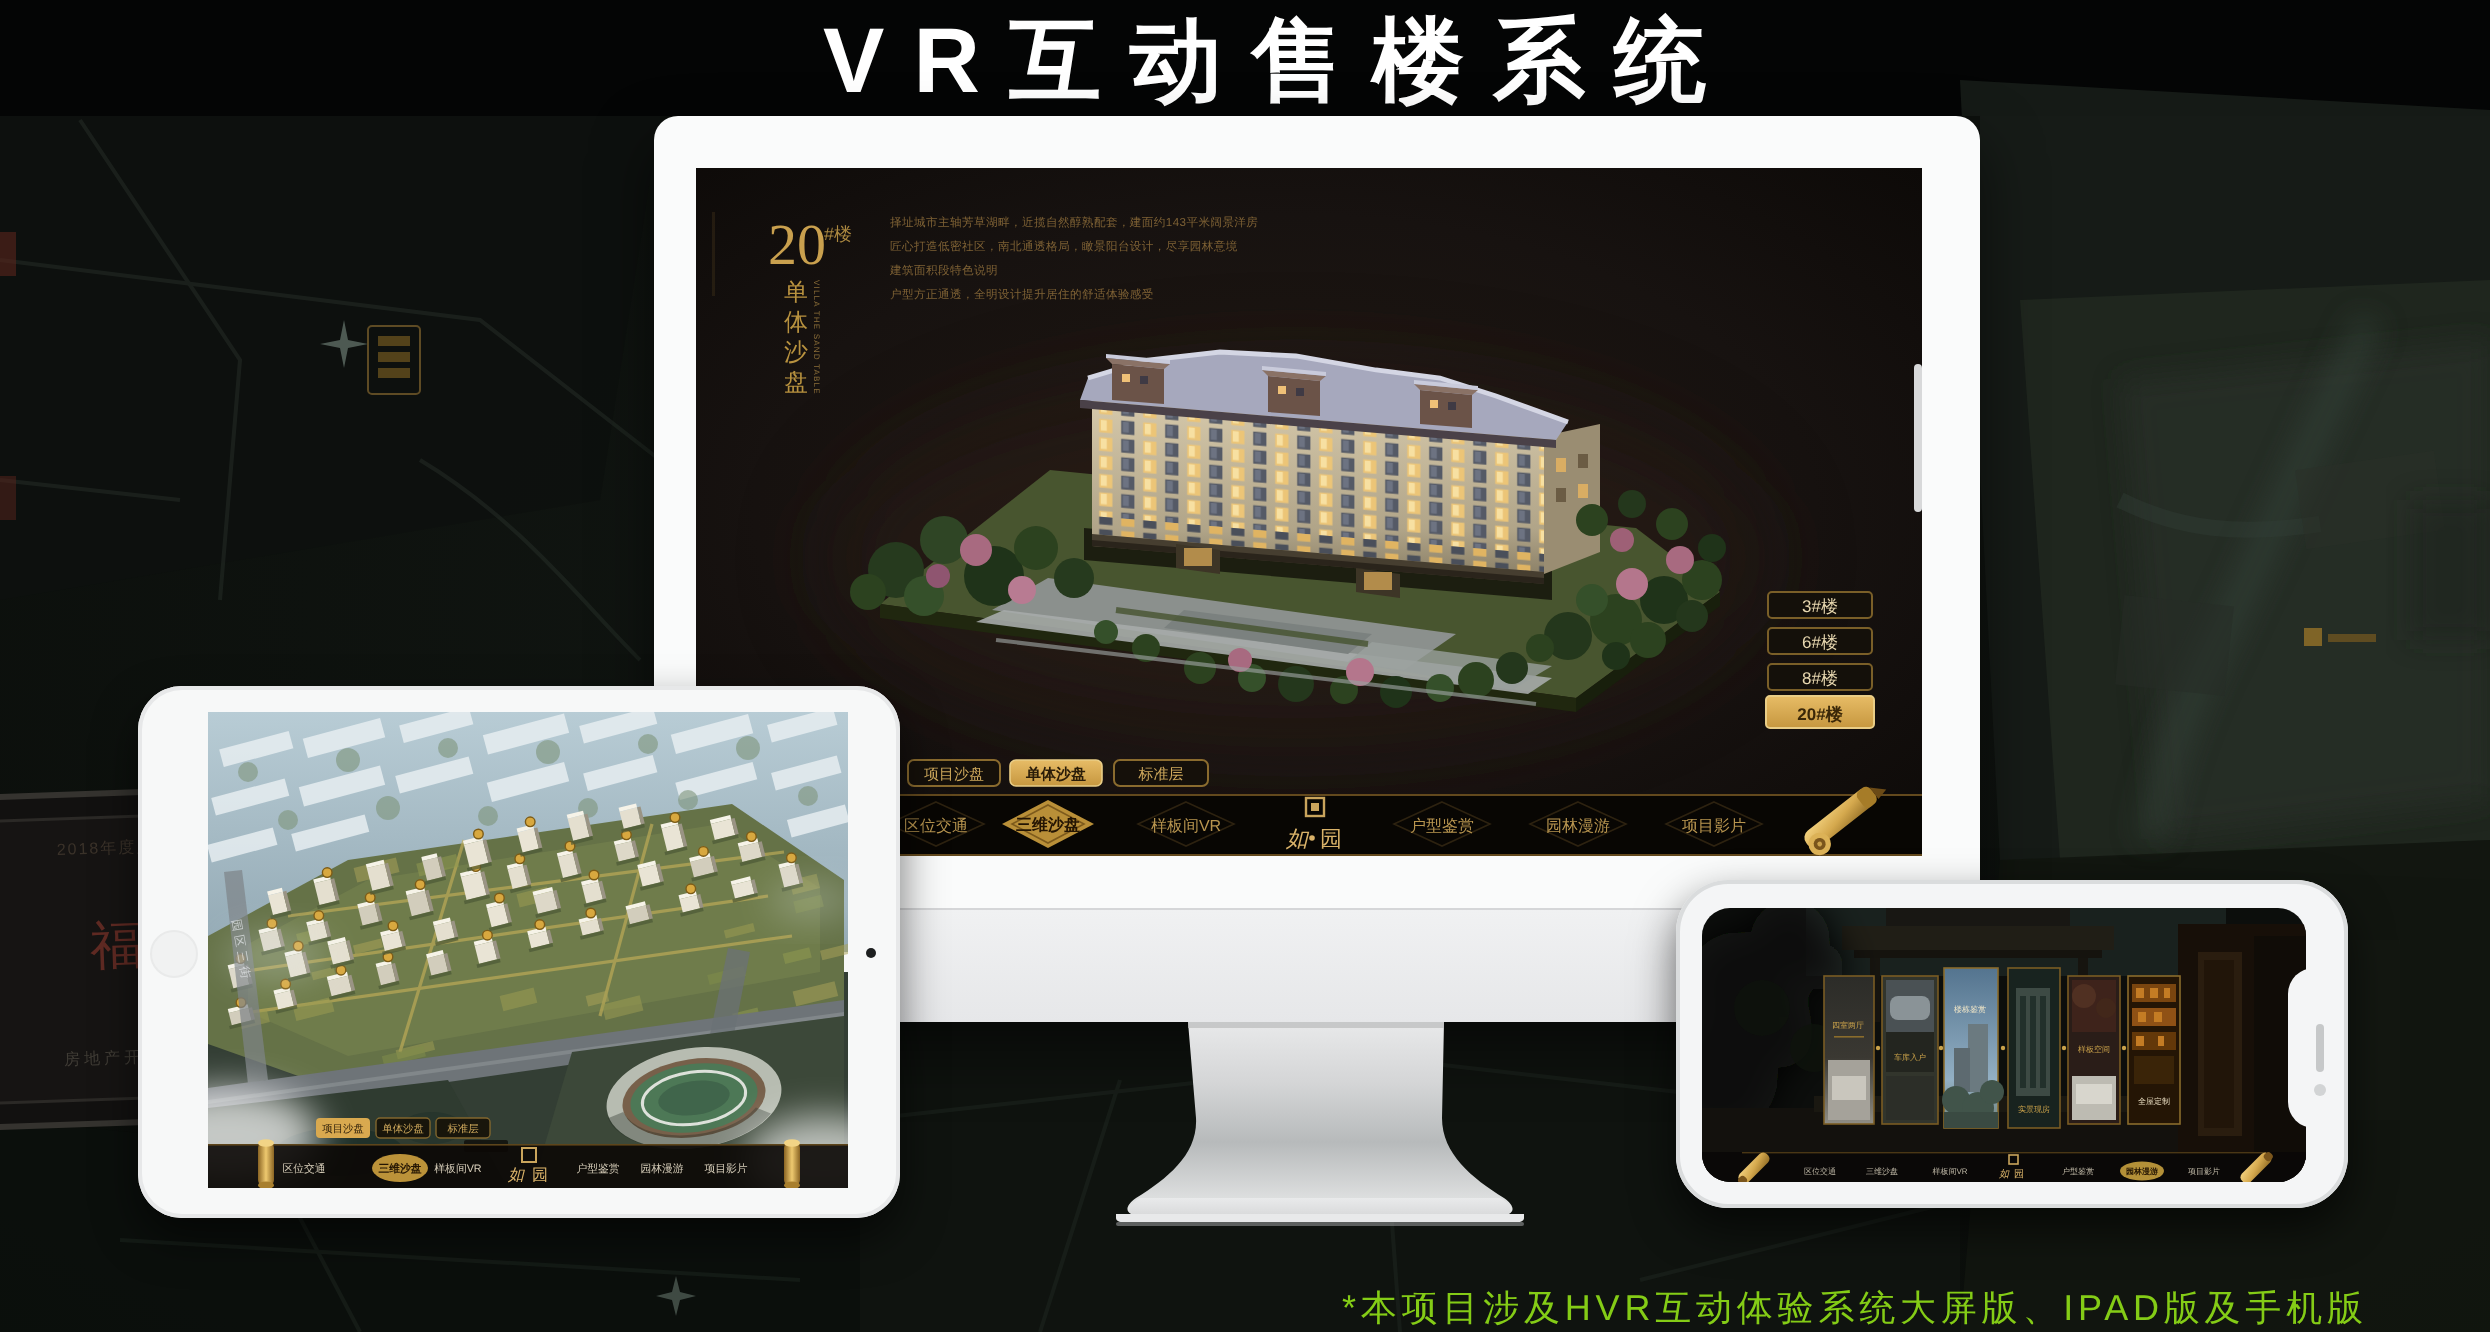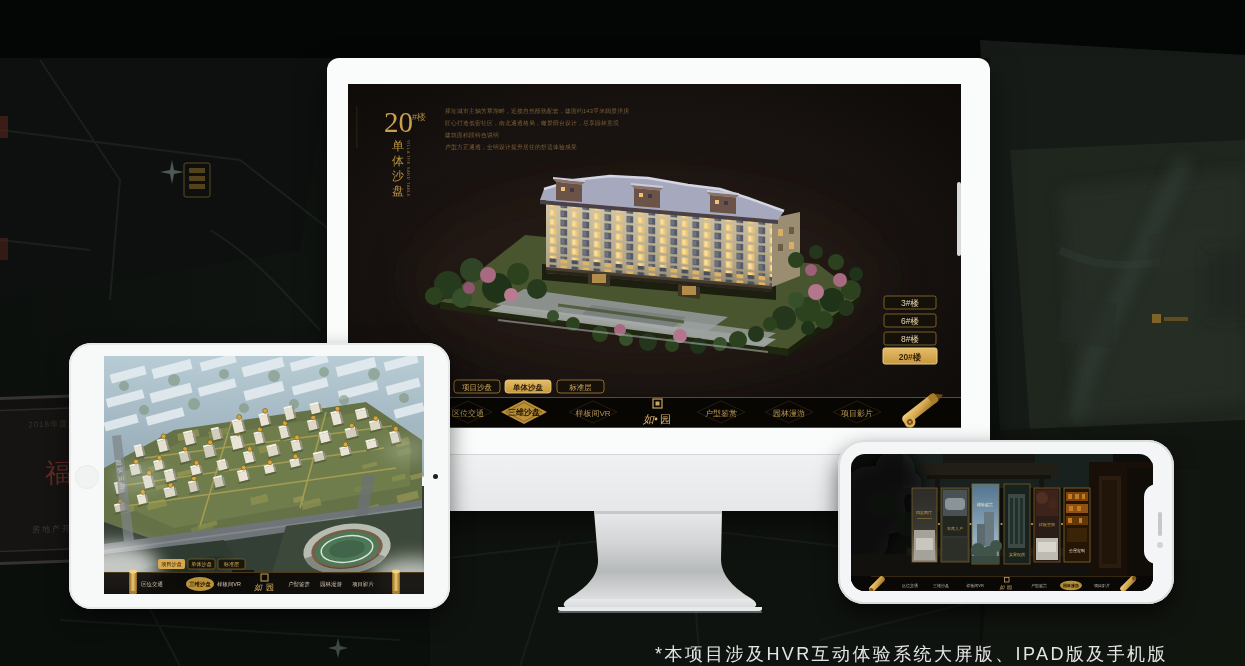--- a/index.html
+++ b/index.html
@@ -80,20 +80,23 @@
     <rect x="-8" y="407" width="206" height="141" fill="#161413" stroke="#2b2926" stroke-width="1.5"></rect>
     <text x="45" y="480" font-size="26" fill="#6e2f26" opacity="0.85" letter-spacing="6" font-family="Liberation Serif" ,serif="">福星惠誉</text>
     <text x="30" y="530" font-size="8" fill="#4a463e" opacity="0.8" letter-spacing="2">房地产开发经营资质证书颁发单位</text>
     <text x="30" y="425" font-size="8" fill="#4a3f33" opacity="0.7" letter-spacing="1">2018年度房地产开发企业资质审定证书</text>
   </g>
 
   <rect x="1152" y="314" width="9" height="9" fill="#8a6a28" opacity="0.9"></rect>
   <rect x="1164" y="317" width="24" height="4" fill="#6e5420" opacity="0.8"></rect>
 </svg>
 
+<div class="abs" style="left:0;top:0;width:1245px;text-align:center;">
+  <span style="font-size:46px;font-weight:bold;color:#ffffff;letter-spacing:14.5px;line-height:60px;padding-left:34px;">VR互动售楼系统</span>
+</div>
 
 <div class="abs" style="left:327px;top:58px;width:663px;height:453px;background:#fafbfb;border-radius:12px;box-shadow:0 14px 30px rgba(0,0,0,0.55);"></div>
 
 <div class="abs" style="left:327px;top:455px;width:663px;height:56px;background:linear-gradient(#f0f1f2,#e6e7e9);border-radius:0 0 10px 10px;"></div>
 
 <div class="abs" style="left:330px;top:454px;width:657px;height:1px;background:#d5d6d8;"></div>
 
 <svg class="abs" style="left:540px;top:511px" width="240" height="104" viewBox="0 0 240 104">
   <defs>
     <linearGradient id="neck" x1="0" y1="0" x2="0" y2="1">
@@ -941,15 +944,15 @@
     <text x="156" y="134.5" font-size="5" fill="#d9b269" font-family="'Liberation Serif',serif">园</text>
   </g>
 </svg>
 
 <div class="abs" style="left:1144px;top:484px;width:26px;height:80px;background:#f4f5f6;border-radius:13px;"></div>
 
 <div class="abs" style="left:1158px;top:512px;width:4px;height:24px;border-radius:2px;background:#c6c8c9;"></div>
 
 <div class="abs" style="left:1157px;top:542px;width:6px;height:6px;border-radius:50%;background:#d2d4d5;"></div>
 
-<div class="abs" style="left:655px;top:642px;font-size:18px;color:#e5e5e5;letter-spacing:2.4px;text-align:center;">*本项目涉及HVR互动体验系统大屏版、IPAD版及手机版</div>
+<div class="abs" style="left:671px;top:642px;font-size:18px;color:#84cc16;letter-spacing:2.4px;text-align:center;">*本项目涉及HVR互动体验系统大屏版、IPAD版及手机版</div>
 
 </div>
 
 </body></html>

